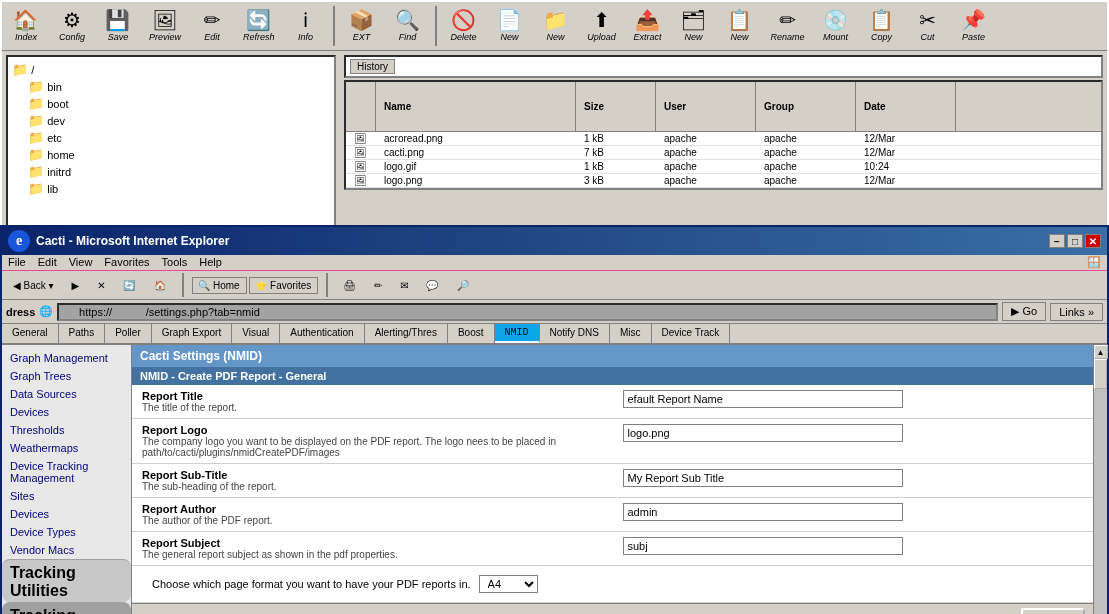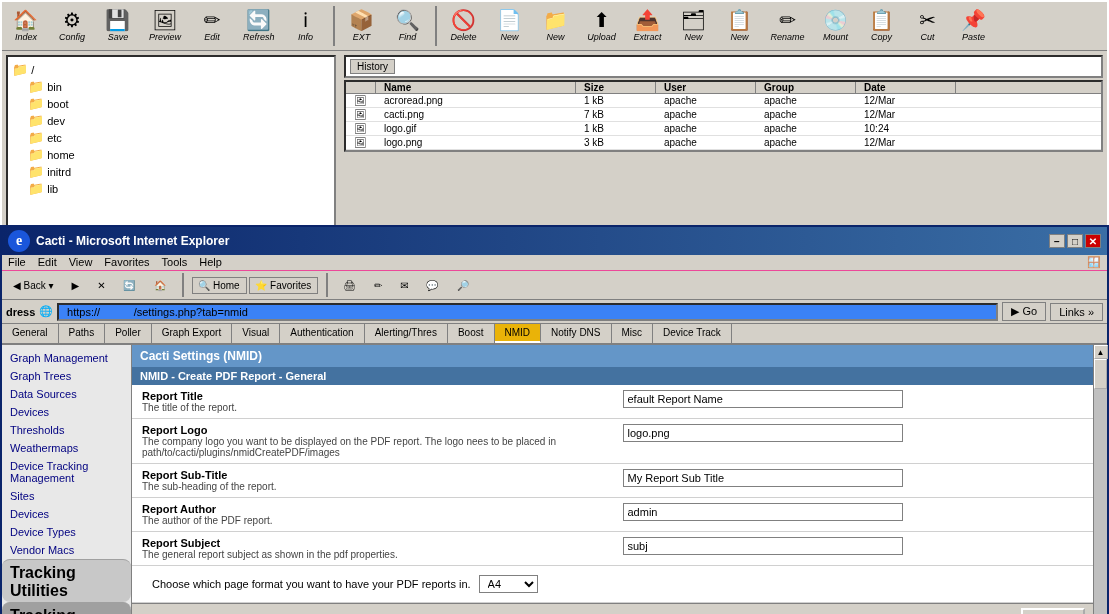--- a/index.html
+++ b/index.html
@@ -36,21 +36,21 @@
     .file-panel { flex: 1; margin: 4px; }
     .path-bar {
       background: #fff; border: 2px inset #808080;
       padding: 2px 4px; margin-bottom: 2px; display: flex;
       align-items: center; justify-content: space-between;
     }
     .path-bar span { font-size: 11px; }
     .history-btn { font-size: 10px; background: #d4d0c8; border: 1px solid #808080; padding: 1px 6px; cursor: pointer; }
     .file-table { width: 100%; background: #fff; border: 2px inset #808080; }
     .file-table-header { display: flex; background: #d4d0c8; border-bottom: 1px solid #808080; }
-    .file-table-header div { padding: 0 8px; border-right: 1px solid #808080; font-weight: bold; font-size: 10px; }
+    .file-table-header div { padding: 19px 8px; border-right: 1px solid #808080; font-weight: bold; font-size: 10px; }
     .file-table-row { display: flex; border-bottom: 1px solid #e0e0e0; }
     .file-table-row div { padding: 1px 8px; font-size: 10px; }
     .col-name { width: 200px; }
     .col-size { width: 80px; }
     .col-user { width: 100px; }
     .col-group { width: 100px; }
     .col-date { width: 100px; }
     .col-icon { width: 30px; }
 
     
@@ -89,22 +89,22 @@
     .search-btn {
       display: flex; align-items: center; gap: 2px; padding: 2px 6px;
       border: 1px solid #808080; background: #d4d0c8; cursor: pointer; font-size: 10px;
     }
     .ie-address-bar {
       display: flex; align-items: center; padding: 2px 4px;
       background: #d4d0c8; border-bottom: 1px solid #808080; gap: 4px;
     }
     .ie-address-label { font-size: 11px; font-weight: bold; }
     .ie-address-input {
-      flex: 1; border: 2px inset #808080; padding: 1px 8px; font-size: 11px;
-      background: #3b82f6;
+      flex: 1; border: 2px inset #808080; padding: 1px 20px; font-size: 11px;
+      background: #a3a3a3;
     }
     .ie-go-btn {
       background: #d4d0c8; border: 1px solid #808080; padding: 2px 8px;
       font-size: 11px; cursor: pointer;
     }
     .ie-links-btn {
       background: #d4d0c8; border: 1px solid #808080; padding: 2px 8px;
       font-size: 11px; cursor: pointer;
     }
 
@@ -150,21 +150,21 @@
     .form-cell-input { width: 50%; }
 
     .tabs-bar {
       display: flex; background: #d4d0c8; border-bottom: 2px solid #808080;
       padding: 0; overflow: hidden;
     }
     .tab {
       padding: 3px 10px; font-size: 10px; border-right: 1px solid #808080;
       cursor: pointer; background: #d4d0c8; white-space: nowrap;
     }
-    .tab.active { background: #eab308; border-bottom: 2px solid #fff; }
+    .tab.active { background: #0ea5e9; border-bottom: 2px solid #fff; font-family: Liberation Mono, monospace; }
 
     .page-format-row { display: flex; align-items: center; gap: 8px; padding: 4px 10px; }
     .page-format-label { font-size: 11px; }
     .page-format-select {
       border: 1px solid #808080; padding: 1px 4px; font-size: 11px;
       background: #fff;
     }
 
     .footer-bar {
       background: #d4d0c8; border-top: 1px solid #808080;

